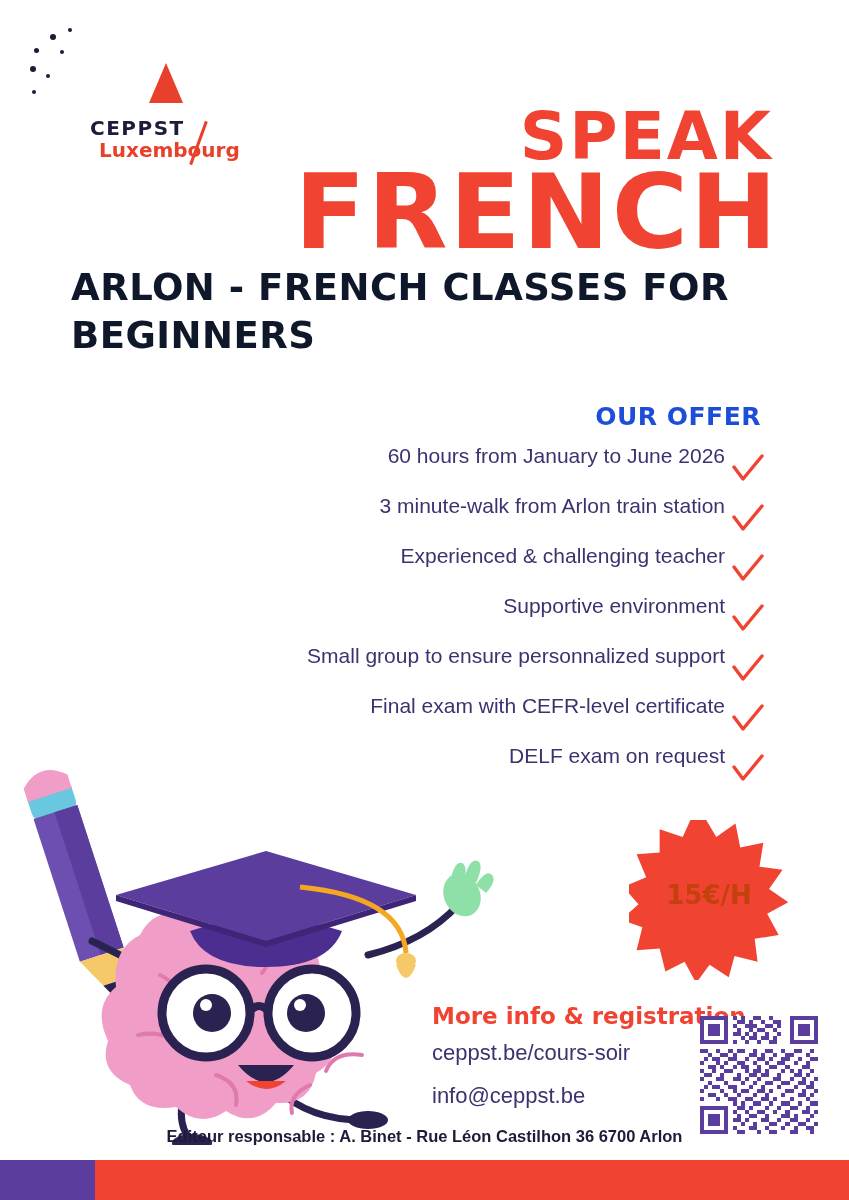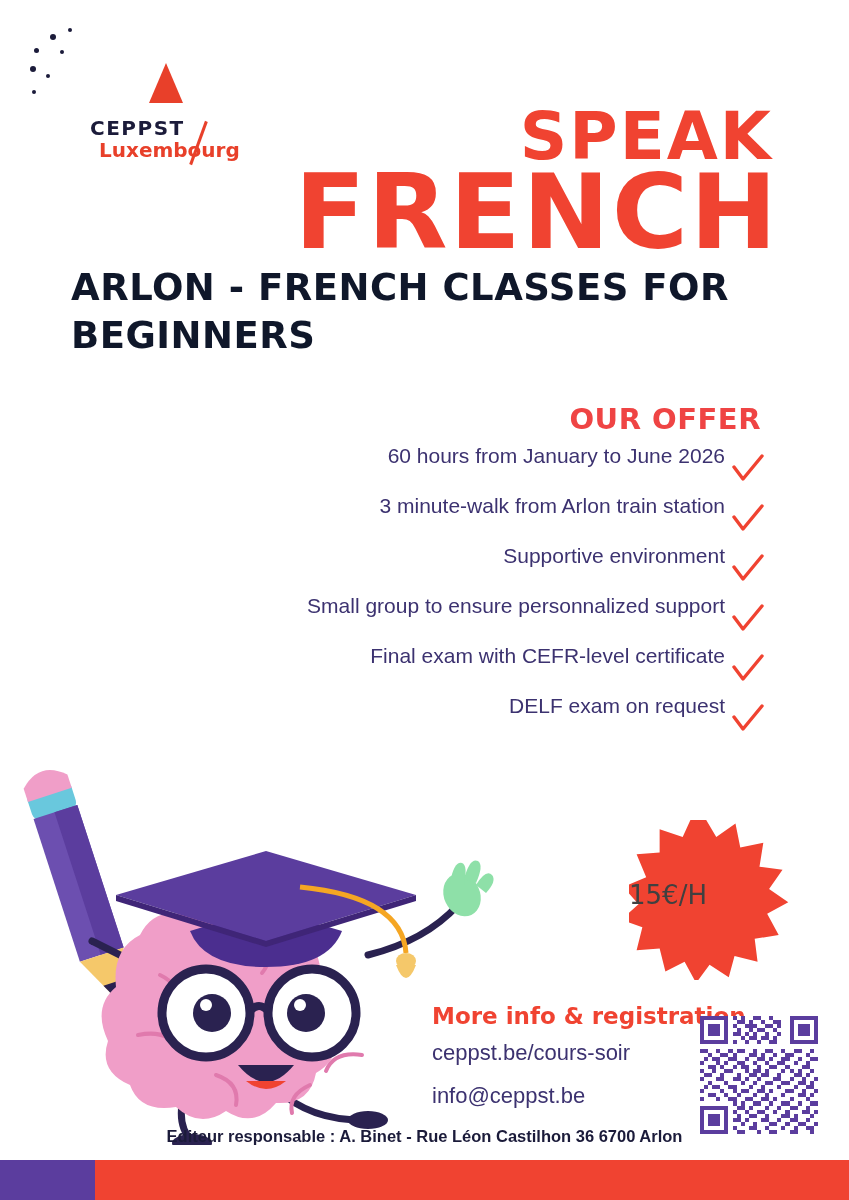--- a/index.html
+++ b/index.html
@@ -119,23 +119,23 @@
     letter-spacing: 0.5px;
     line-height: 1.3;
     font-family: "DejaVu Sans", sans-serif;
   }
 
   
   .offer-title {
     position: absolute;
     right: 88px;
     top: 402px;
-    font-size: 29px;
-    font-weight: bold;
-    color: #ef4444;
+    font-size: 25px;
+    font-weight: bold;
+    color: #1d4ed8;
     letter-spacing: 0.5px;
     font-family: "DejaVu Sans", sans-serif;
     text-align: center;
   }
   .offer-list {
     position: absolute;
     right: 78px;
     top: 444px;
     width: 640px;
   }
@@ -174,23 +174,24 @@
     left: 629px;
     top: 820px;
     width: 160px;
     height: 160px;
   }
   .burst-text {
     position: absolute;
     left: 629px;
     top: 880px;
     width: 160px;
+    text-align: center;
     font-size: 26px;
-    font-weight: normal;
-    color: #404040;
+    font-weight: bold;
+    color: #c2410c;
     font-family: "DejaVu Sans", sans-serif;
   }
 
   
   .contact-title {
     position: absolute;
     left: 432px;
     top: 1003px;
     font-size: 23px;
     font-weight: bold;
@@ -278,20 +279,28 @@
     <div class="offer-item">
       <div class="offer-text">60 hours from January to June 2026</div>
       <div class="check">
         <svg width="34" height="30" viewBox="0 0 34 30">
             <path d="M3 13 L12 25 L31 2" stroke="#f04331" stroke-width="3.4" fill="none" stroke-linecap="round" stroke-linejoin="round"></path>
           </svg>
       </div>
     </div>
     <div class="offer-item">
       <div class="offer-text">3 minute-walk from Arlon train station</div>
+      <div class="check">
+        <svg width="34" height="30" viewBox="0 0 34 30">
+            <path d="M3 13 L12 25 L31 2" stroke="#f04331" stroke-width="3.4" fill="none" stroke-linecap="round" stroke-linejoin="round"></path>
+          </svg>
+      </div>
+    </div>
+    <div class="offer-item">
+      <div class="offer-text">Experienced &amp; challenging teacher</div>
       <div class="check">
         <svg width="34" height="30" viewBox="0 0 34 30">
             <path d="M3 13 L12 25 L31 2" stroke="#f04331" stroke-width="3.4" fill="none" stroke-linecap="round" stroke-linejoin="round"></path>
           </svg>
       </div>
     </div>
     <div class="offer-item">
       <div class="offer-text">Supportive environment</div>
       <div class="check">
         <svg width="34" height="30" viewBox="0 0 34 30">

